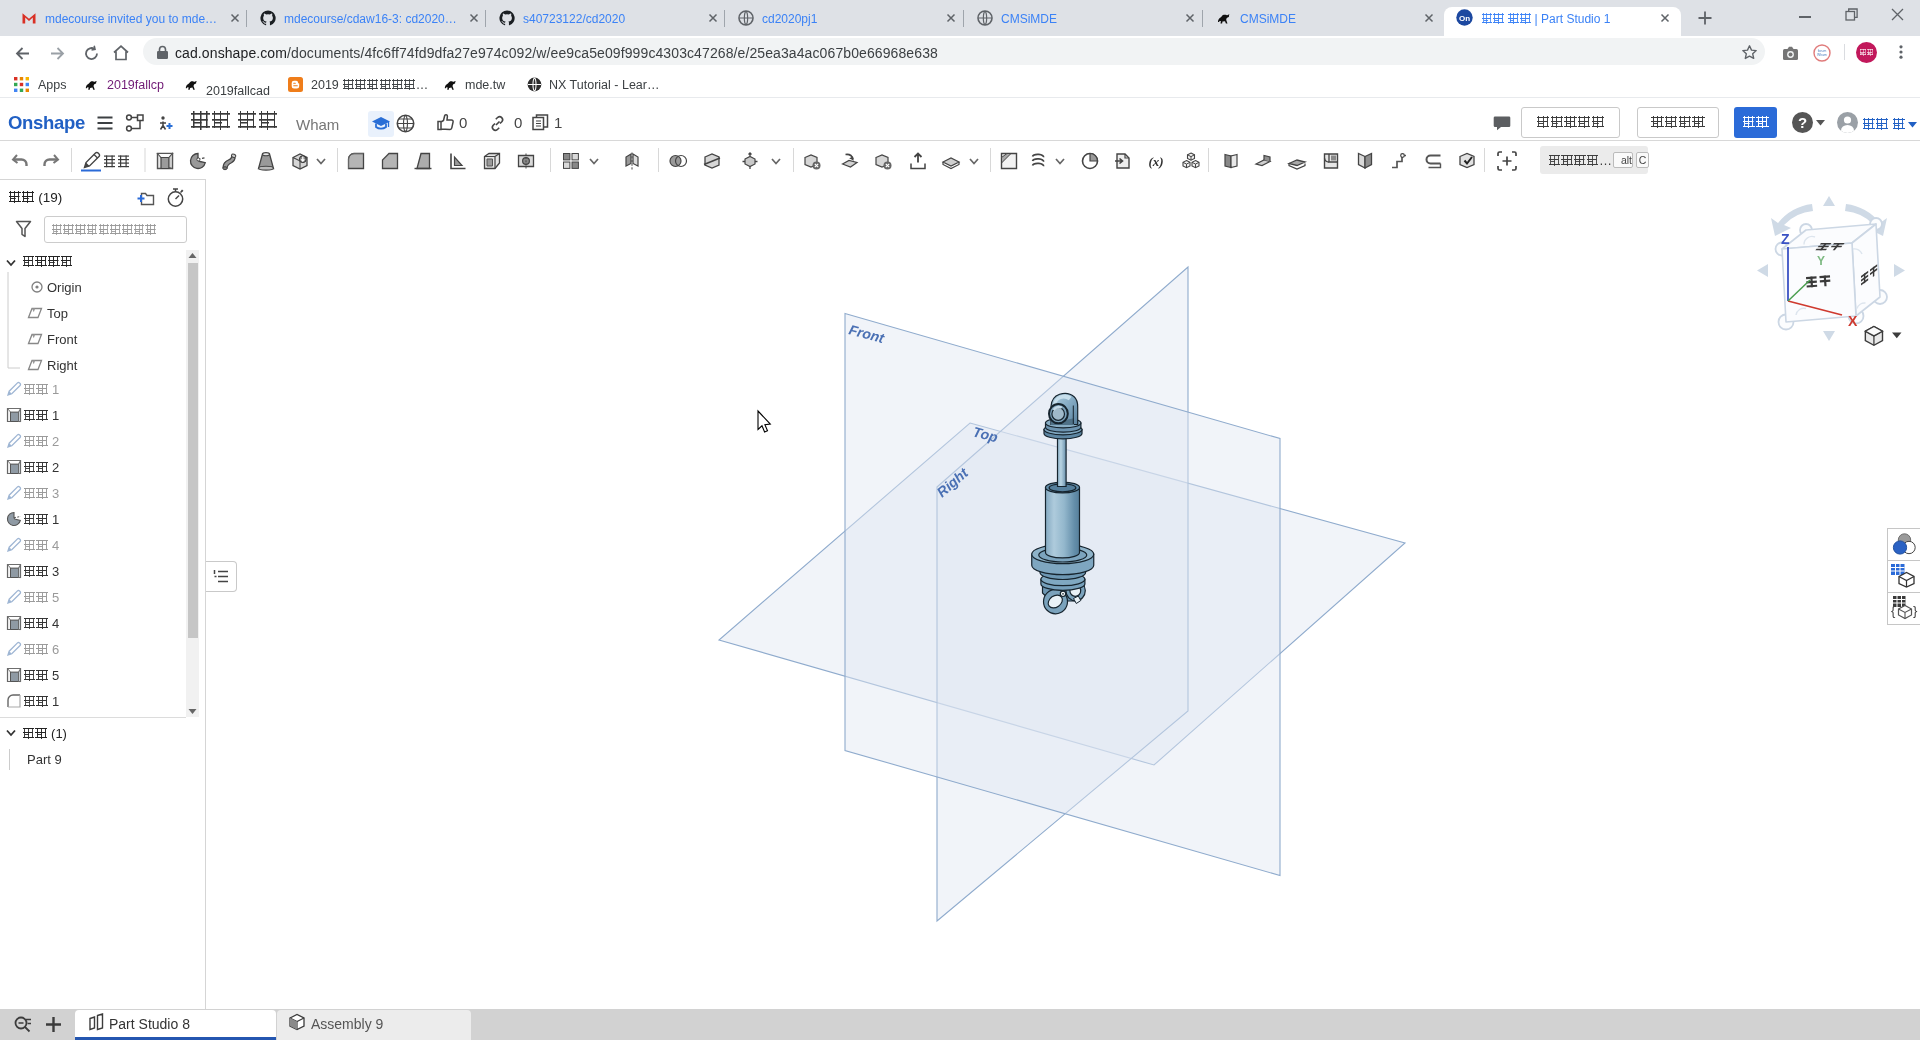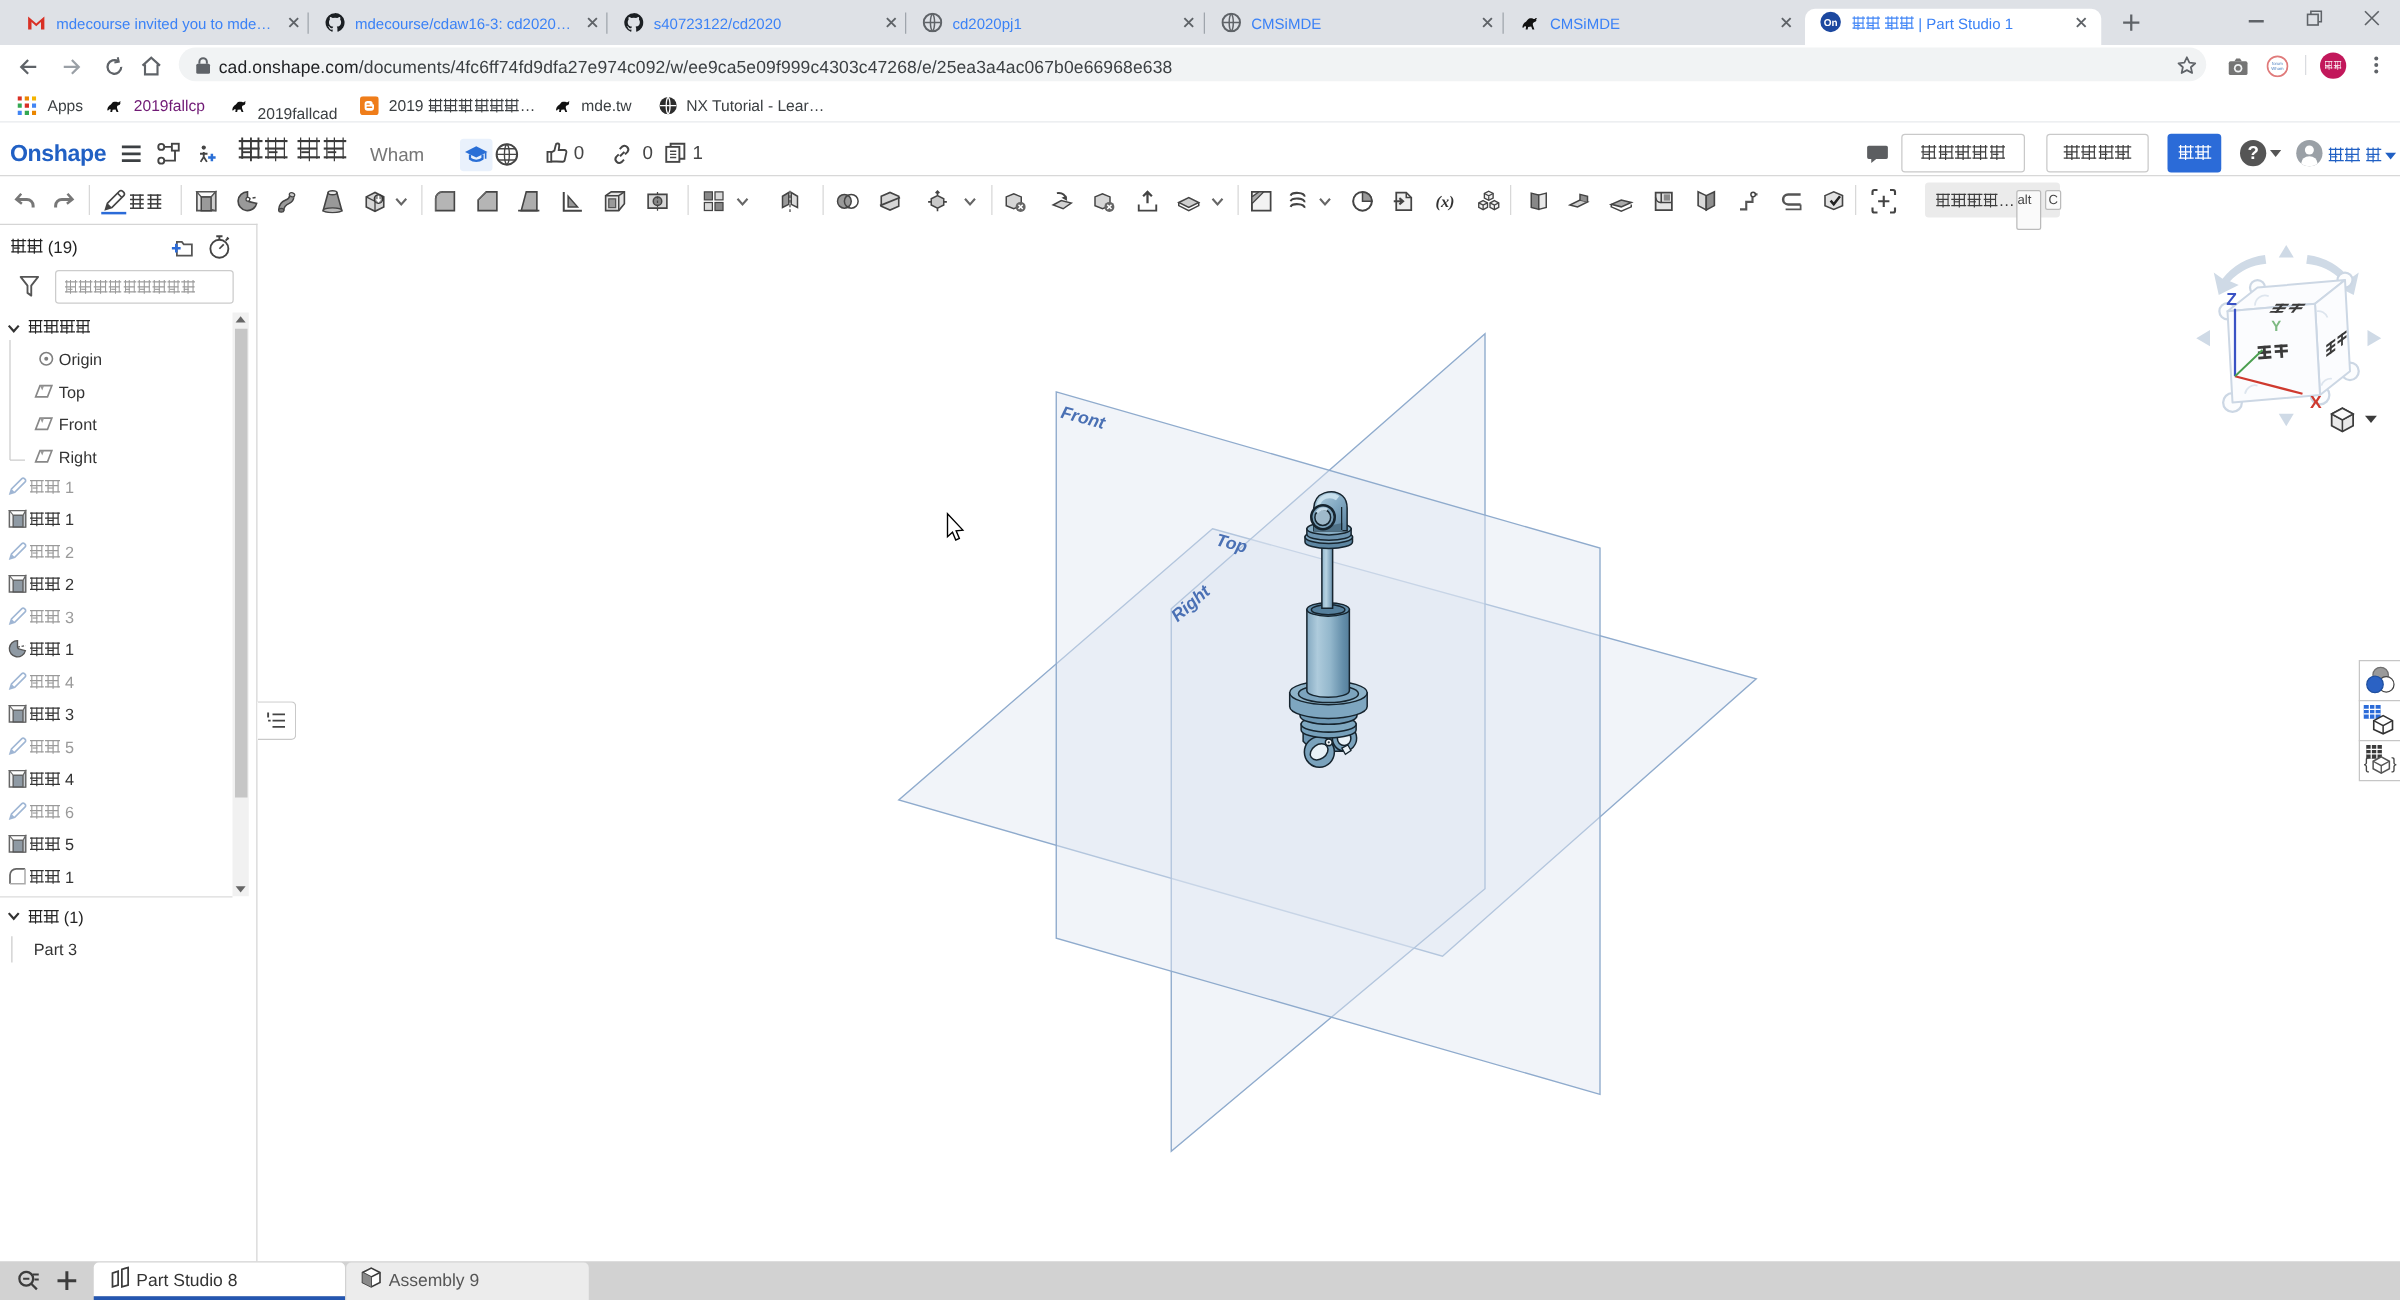--- a/index.html
+++ b/index.html
@@ -489,21 +489,21 @@
 <use href="#i-jbox" x="1321" y="11" width="20" height="20"></use>
 <use href="#i-vbook" x="1355" y="11" width="20" height="20"></use>
 <use href="#i-route" x="1389" y="11" width="20" height="20"></use>
 <use href="#i-duct" x="1424" y="11" width="20" height="20"></use>
 <use href="#i-checkbox" x="1457" y="11" width="20" height="20"></use>
 <rect x="1484" y="8" width="1" height="24" fill="#d8d8d8"></rect>
 <use href="#i-crosshair" x="1496" y="10" width="22" height="22"></use>
 </svg>
 <div class="abs" style="left:1540px;top:146px;width:108px;height:28px;background:#ebebeb;border-radius:3px"></div>
 <div class="abs" style="left:1548px;top:153px;font-size:13px;color:#3c3c3c"><span class="zh"></span><span class="zh"></span><span class="zh"></span><span class="zh"></span>…</div>
-<div class="abs" style="left:1613px;top:152px;width:20px;height:32px;background:#fafafa;border:1px solid #bbb;border-radius:2px;font-size:10.5px;color:#444;text-align:left;line-height:14px">alt</div>
+<div class="abs" style="left:1613px;top:152px;width:20px;height:16px;background:#fafafa;border:1px solid #bbb;border-radius:2px;font-size:10.5px;color:#444;text-align:right;line-height:14px">alt</div>
 <div class="abs" style="left:1636px;top:152px;width:13px;height:16px;background:#fafafa;border:1px solid #bbb;border-radius:2px;font-size:10.5px;color:#444;text-align:center;line-height:14px">C</div>
 
 <div class="abs" style="left:0;top:179px;width:206px;height:830px;background:#fff;border-top:1px solid #d5d5d5;border-right:1px solid #d5d5d5"></div>
 <div class="abs" style="left:8px;top:190px;font-size:13.5px;color:#222"><span class="zh"></span><span class="zh"></span> (19)</div>
 <svg class="abs" style="left:136px;top:190px" width="19" height="16" viewBox="0 0 19 16">
     <path d="M5.5 3.5h4l1.5 2h6.5v9h-12Z" fill="none" stroke="#555" stroke-width="1.4"></path>
     <path d="M1.5 8.5h7M5 5v7" stroke="#2b6bd8" stroke-width="2"></path>
   </svg>
 <svg class="abs" style="left:166px;top:187px" width="19" height="21" viewBox="0 0 19 21">
     <circle cx="9.5" cy="12" r="7.2" fill="none" stroke="#444" stroke-width="1.5"></circle>
@@ -624,21 +624,21 @@
 <svg class="abs" style="left:186px;top:705px" width="13" height="12">
     <path d="M2.5 4 6.5 9 10.5 4Z" fill="#666"></path>
   </svg>
 <div class="abs" style="left:187.5px;top:263px;width:10px;height:375px;background:#c6c6c6"></div>
 
 <div class="abs" style="left:0;top:717px;width:186px;height:1px;background:#dcdcdc"></div>
 <svg class="abs" style="left:5px;top:727px" width="12" height="12" viewBox="0 0 12 12">
     <path d="M2 3.5 6 8 10 3.5" fill="none" stroke="#333" stroke-width="1.8"></path>
   </svg>
 <div class="abs" style="left:22px;top:726px;font-size:13px;color:#222"><span class="zh"></span><span class="zh"></span> (1)</div>
-<div class="abs" style="left:27px;top:752px;font-size:13px;color:#333">Part 3</div>
+<div class="abs" style="left:27px;top:752px;font-size:13px;color:#333">Part 9</div>
 <div class="abs" style="left:9px;top:749px;width:1px;height:21px;background:#ccc"></div>
 
 <div class="abs" style="left:206px;top:561px;width:31px;height:31px;background:#fff;border:1px solid #c9c9c9;border-left:none;border-radius:0 4px 4px 0"></div>
 <svg class="abs" style="left:213px;top:568px" width="17" height="17" viewBox="0 0 17 17">
     <path d="M5 3.5h10M5 8.5h10M5 13.5h10" stroke="#444" stroke-width="1.5"></path>
     <path d="M1.5 2v4M1.5 8.5h2" stroke="#444" stroke-width="1.5"></path>
   </svg>
 
 <svg class="abs" style="left:206px;top:180px" width="1714" height="829" viewBox="0 0 1714 829">
 <defs>

